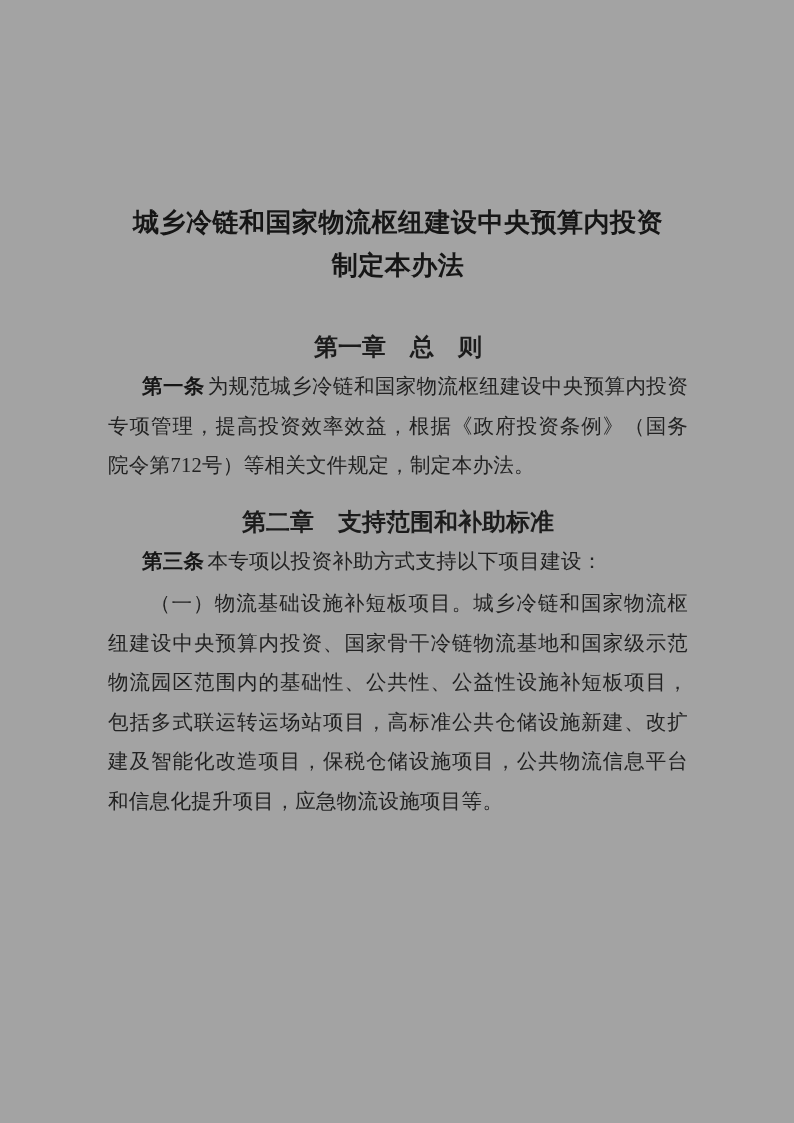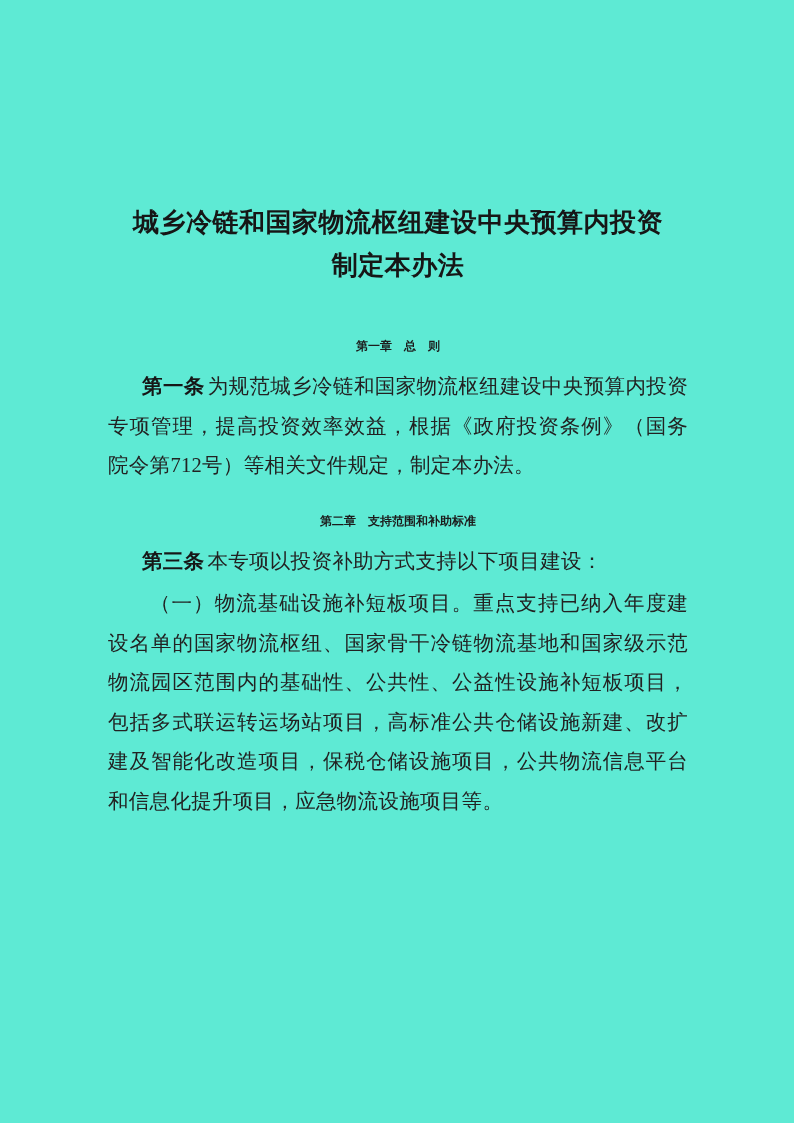--- a/index.html
+++ b/index.html
@@ -5,21 +5,21 @@
   html, body {
     margin: 0;
     padding: 0;
     background: #ffffff;
   }
   .page {
     position: relative;
     width: 794px;
     height: 1123px;
     margin: 0 auto;
-    background: #5eead4;
+    background: #a3a3a3;
     color: #1c1c1c;
     overflow: hidden;
     font-family: "Liberation Serif", "DejaVu Serif", serif;
   }
   .content {
     padding: 201px 106px 0 108px; 
   }
   .doc-title {
     margin: 0 0 0 0;
     text-align: center;
@@ -29,21 +29,21 @@
     letter-spacing: 0.5px;
     font-family: "Liberation Serif", "DejaVu Serif", serif;
     color: #161616;
   }
   .doc-title .title-line {
     display: block;
   }
   .chapter {
     margin: 40px 0 0 0;
     text-align: center;
-    font-size: 12px;
+    font-size: 24px;
     line-height: 39px;
     font-weight: 700;
     font-family: "Liberation Sans", "DejaVu Sans", sans-serif;
     color: #1c1c1c;
   }
   .chapter.second {
     margin-top: 16px;
   }
   .para {
     margin: 0;
@@ -79,16 +79,16 @@
 
     <h2 class="chapter">第一章　总　则</h2>
 
     <p class="para"><span class="term">第一条</span><span>为规范城乡冷链和国家物流枢纽建设中央预算内投资专项管理，提高投资效率效益，根据《政府投资条例》（国务院令第712号）等相关文件规定，制定本办法。</span></p>
 
 
     <h2 class="chapter second">第二章　支持范围和补助标准</h2>
 
     <p class="para"><span class="term">第三条</span><span>本专项以投资补助方式支持以下项目建设：</span></p>
 
-    <p class="para para-item">（一）物流基础设施补短板项目。重点支持已纳入年度建设名单的国家物流枢纽、国家骨干冷链物流基地和国家级示范物流园区范围内的基础性、公共性、公益性设施补短板项目，包括多式联运转运场站项目，高标准公共仓储设施新建、改扩建及智能化改造项目，保税仓储设施项目，公共物流信息平台和信息化提升项目，应急物流设施项目等。</p>
+    <p class="para para-item">（一）物流基础设施补短板项目。城乡冷链和国家物流枢纽建设中央预算内投资、国家骨干冷链物流基地和国家级示范物流园区范围内的基础性、公共性、公益性设施补短板项目，包括多式联运转运场站项目，高标准公共仓储设施新建、改扩建及智能化改造项目，保税仓储设施项目，公共物流信息平台和信息化提升项目，应急物流设施项目等。</p>
 
   </div>
 </div>
 
 </body></html>

